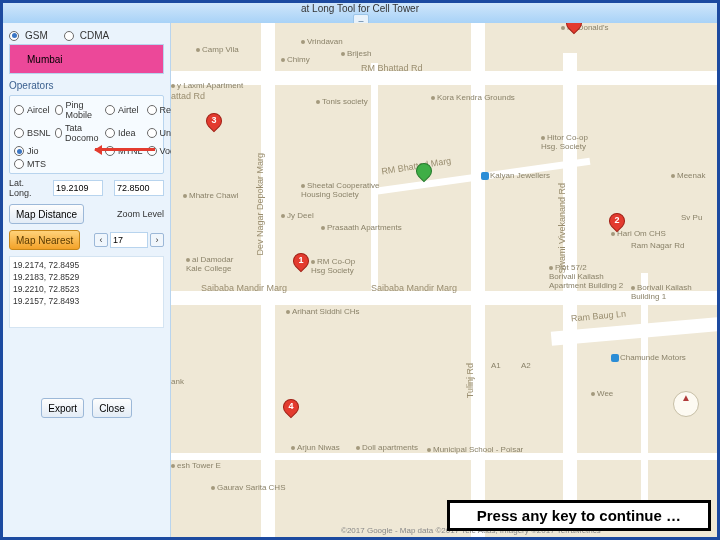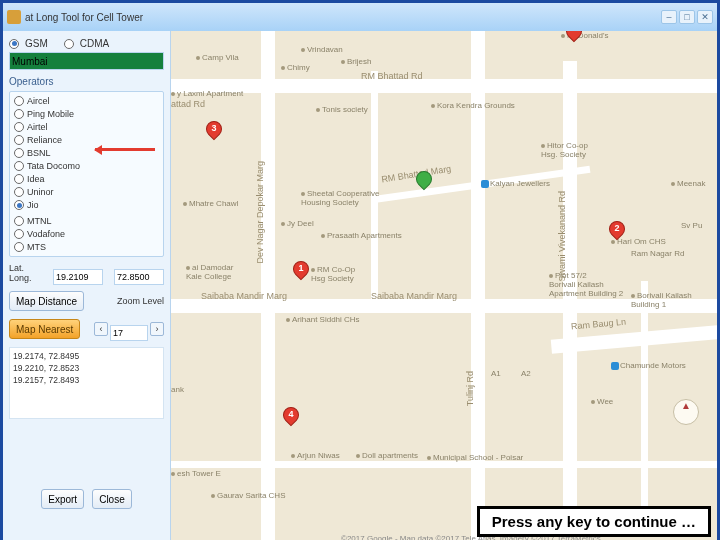--- a/index.html
+++ b/index.html
@@ -1,37 +1,37 @@
 <!DOCTYPE html>
 <html><head>
 <meta charset="utf-8">
 <style>
   * { box-sizing: border-box; margin: 0; padding: 0; font-family: Tahoma, Arial, sans-serif; }
   body { width: 720px; height: 540px; overflow: hidden; position: relative; background: #fff; }
   .outer-border { width: 720px; height: 540px; border: 3px solid #1c4aa0; position: relative; }
   
-  .titlebar { height: 28px; background: linear-gradient(#cfe6fb,#a8d2f7); display: flex; align-items: center; padding: 0 4px; font-size: 10px; color: #333; }
+  .titlebar { height: 20px; background: linear-gradient(#cfe6fb,#a8d2f7); display: flex; align-items: center; padding: 0 4px; font-size: 10px; color: #333; flex-direction: column; }
   .titlebar .app-icon { width: 14px; height: 14px; background: #d79f3a; border-radius: 2px; margin-right: 4px; }
   .titlebar .title { flex: 1; }
   .titlebar .wbtn { width: 16px; height: 14px; margin-left: 2px; background: #e8f2fb; border: 1px solid #9cc5e8; border-radius: 2px; font-size: 9px; text-align: center; line-height: 12px; color: #4a6f92; }
   
   .content { display: flex; height: calc(100% - 20px); }
   .sidebar { width: 168px; background: #eaf3fc; border-right: 1px solid #b8d4ee; padding: 4px 6px; font-size: 10px; color: #333; }
   .row { display: flex; align-items: center; margin: 3px 0; gap: 6px; }
   .radio { width: 10px; height: 10px; border: 1px solid #6a6a6a; border-radius: 50%; display: inline-flex; align-items: center; justify-content: center; background: #fff; }
   .radio.sel::after { content: ""; width: 5px; height: 5px; background: #3b76c4; border-radius: 50%; }
   .section-title { color: #3a5f8e; font-size: 10px; margin: 6px 0 4px; }
-  .city-input { width: 100%; height: 18px; border: 1px solid #b8d4ee; background: #15803d; padding: 0 2px; font-size: 10px; }
+  .city-input { width: 100%; height: 30px; border: 1px solid #b8d4ee; background: #ec4899; padding: 0 17px; font-size: 10px; }
   
   .ops-box { border: 1px solid #b8d4ee; background: #f6fbff; padding: 4px; border-radius: 2px; }
-  .ops-grid { display: grid; grid-template-columns: 1fr; gap: 3px 12px; }
+  .ops-grid { display: grid; grid-template-columns: 1fr 1fr 1fr 1fr; gap: 3px 4px; }
   .op-item { display: flex; align-items: center; gap: 3px; font-size: 9px; }
   
   .field-row { display: flex; align-items: center; gap: 11px; margin: 4px 0; font-size: 9px; }
-  .mini-input { height: 16px; border: 1px solid #b8d4ee; background: #fff; padding: 0 2px; font-size: 9px; width: 44px; margin-top: 8px; }
+  .mini-input { height: 16px; border: 1px solid #b8d4ee; background: #fff; padding: 0 2px; font-size: 9px; width: 44px; }
   .mini-input.w50 { width: 50px; }
   .mini-input.w38 { width: 38px; }
   
   .btn { height: 20px; background: linear-gradient(#fdfdfd,#e3ecf6); border: 1px solid #9cb8d8; border-radius: 3px; font-size: 10px; padding: 0 6px; cursor: pointer; }
   .btn.orange { background: linear-gradient(#ffd27a,#f3a229); border-color: #c78618; color: #5a3a00; }
   
   .zoom-row { display: flex; justify-content: space-between; align-items: center; margin-top: 6px; font-size: 9px; }
   .zoom-ctrl { display: flex; align-items: center; gap: 2px; }
   .zoom-btn { width: 14px; height: 14px; border: 1px solid #9cb8d8; background: #f0f6fc; font-size: 9px; text-align: center; line-height: 12px; border-radius: 2px; }
   
@@ -59,21 +59,21 @@
   .pin.green .head { background: #3fae46; border-color: #267a2c; }
   
   .compass { position: absolute; bottom: 120px; right: 18px; width: 26px; height: 26px; border: 1px solid #c7bfa6; border-radius: 50%; background: #fdfaf2; }
   .compass::after { content: "▲"; position: absolute; top: 0; left: 7px; font-size: 10px; color: #b03a3a; }
   
   .arrow { position: absolute; top: 145px; left: 92px; width: 60px; height: 0; border-top: 3px solid #e33b2f; }
   .arrow::before { content: ""; position: absolute; left: -6px; top: -6px; border: 5px solid transparent; border-right: 8px solid #e33b2f; }
   
   .callout1 { position: absolute; top: 135px; left: 148px; background: #fff; border: 3px solid #000; padding: 4px 8px; font-weight: bold; font-size: 15px; }
   .callout1 .red { color: #c00; }
-  .callout2 { position: absolute; bottom: 0; right: 6px; background: #fff; border: 3px solid #000; padding: 4px 12px; font-weight: bold; font-size: 15px; }
+  .callout2 { position: absolute; bottom: 6px; right: 6px; background: #fff; border: 3px solid #000; padding: 4px 27px; font-weight: bold; font-size: 15px; }
   
   .attribution { position: absolute; bottom: 2px; left: 170px; font-size: 8px; color: #888; }
 </style>
 </head>
 <body>
 
 <div class="outer-border">
   <div class="titlebar">
     <div class="app-icon"></div>
     <div class="title">at Long Tool for Cell Tower</div>
@@ -162,20 +162,21 @@
         <button class="btn orange">Map Nearest</button>
         <div class="zoom-ctrl">
           <span class="zoom-btn">‹</span>
           <input class="mini-input w38" value="17" style="">
           <span class="zoom-btn">›</span>
         </div>
       </div>
       
       <div class="coord-box">
         <div>19.2174, 72.8495</div>
+        <div>19.2183, 72.8529</div>
         <div>19.2210, 72.8523</div>
         <div>19.2157, 72.8493</div>
       </div>
       
       <div class="bottom-btns">
         <button class="btn">Export</button>
         <button class="btn">Close</button>
       </div>
     </div>
 

